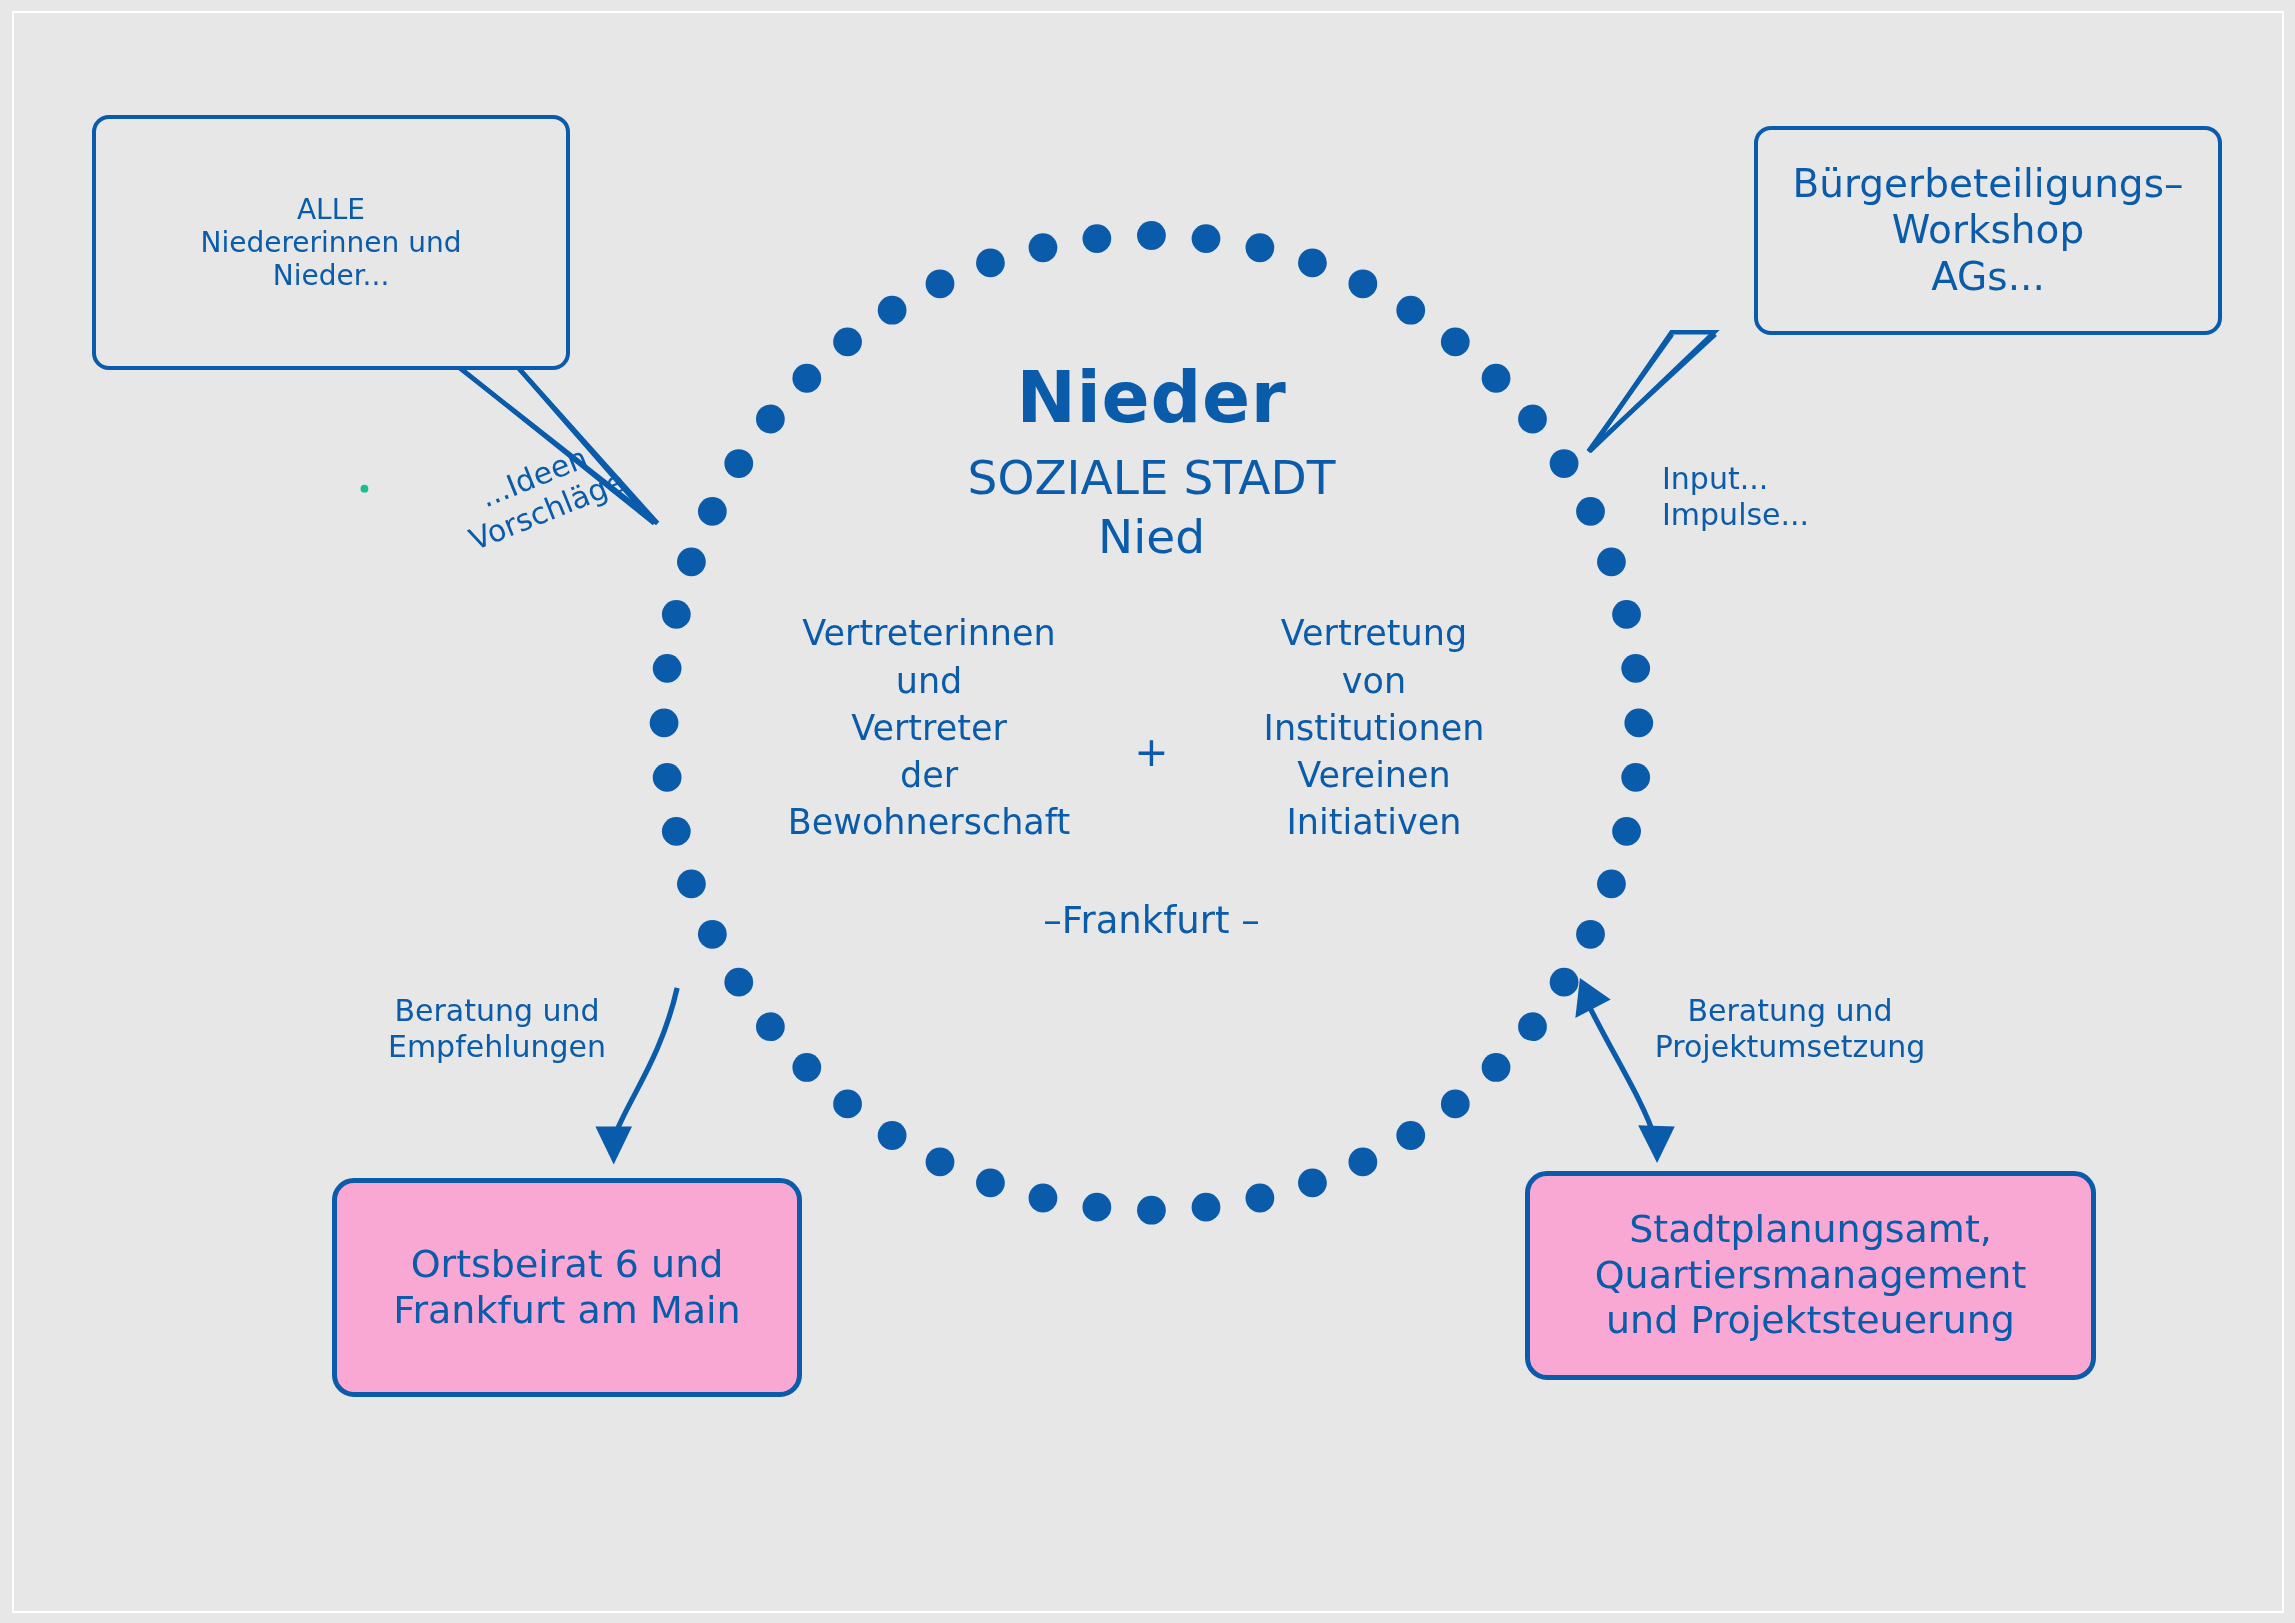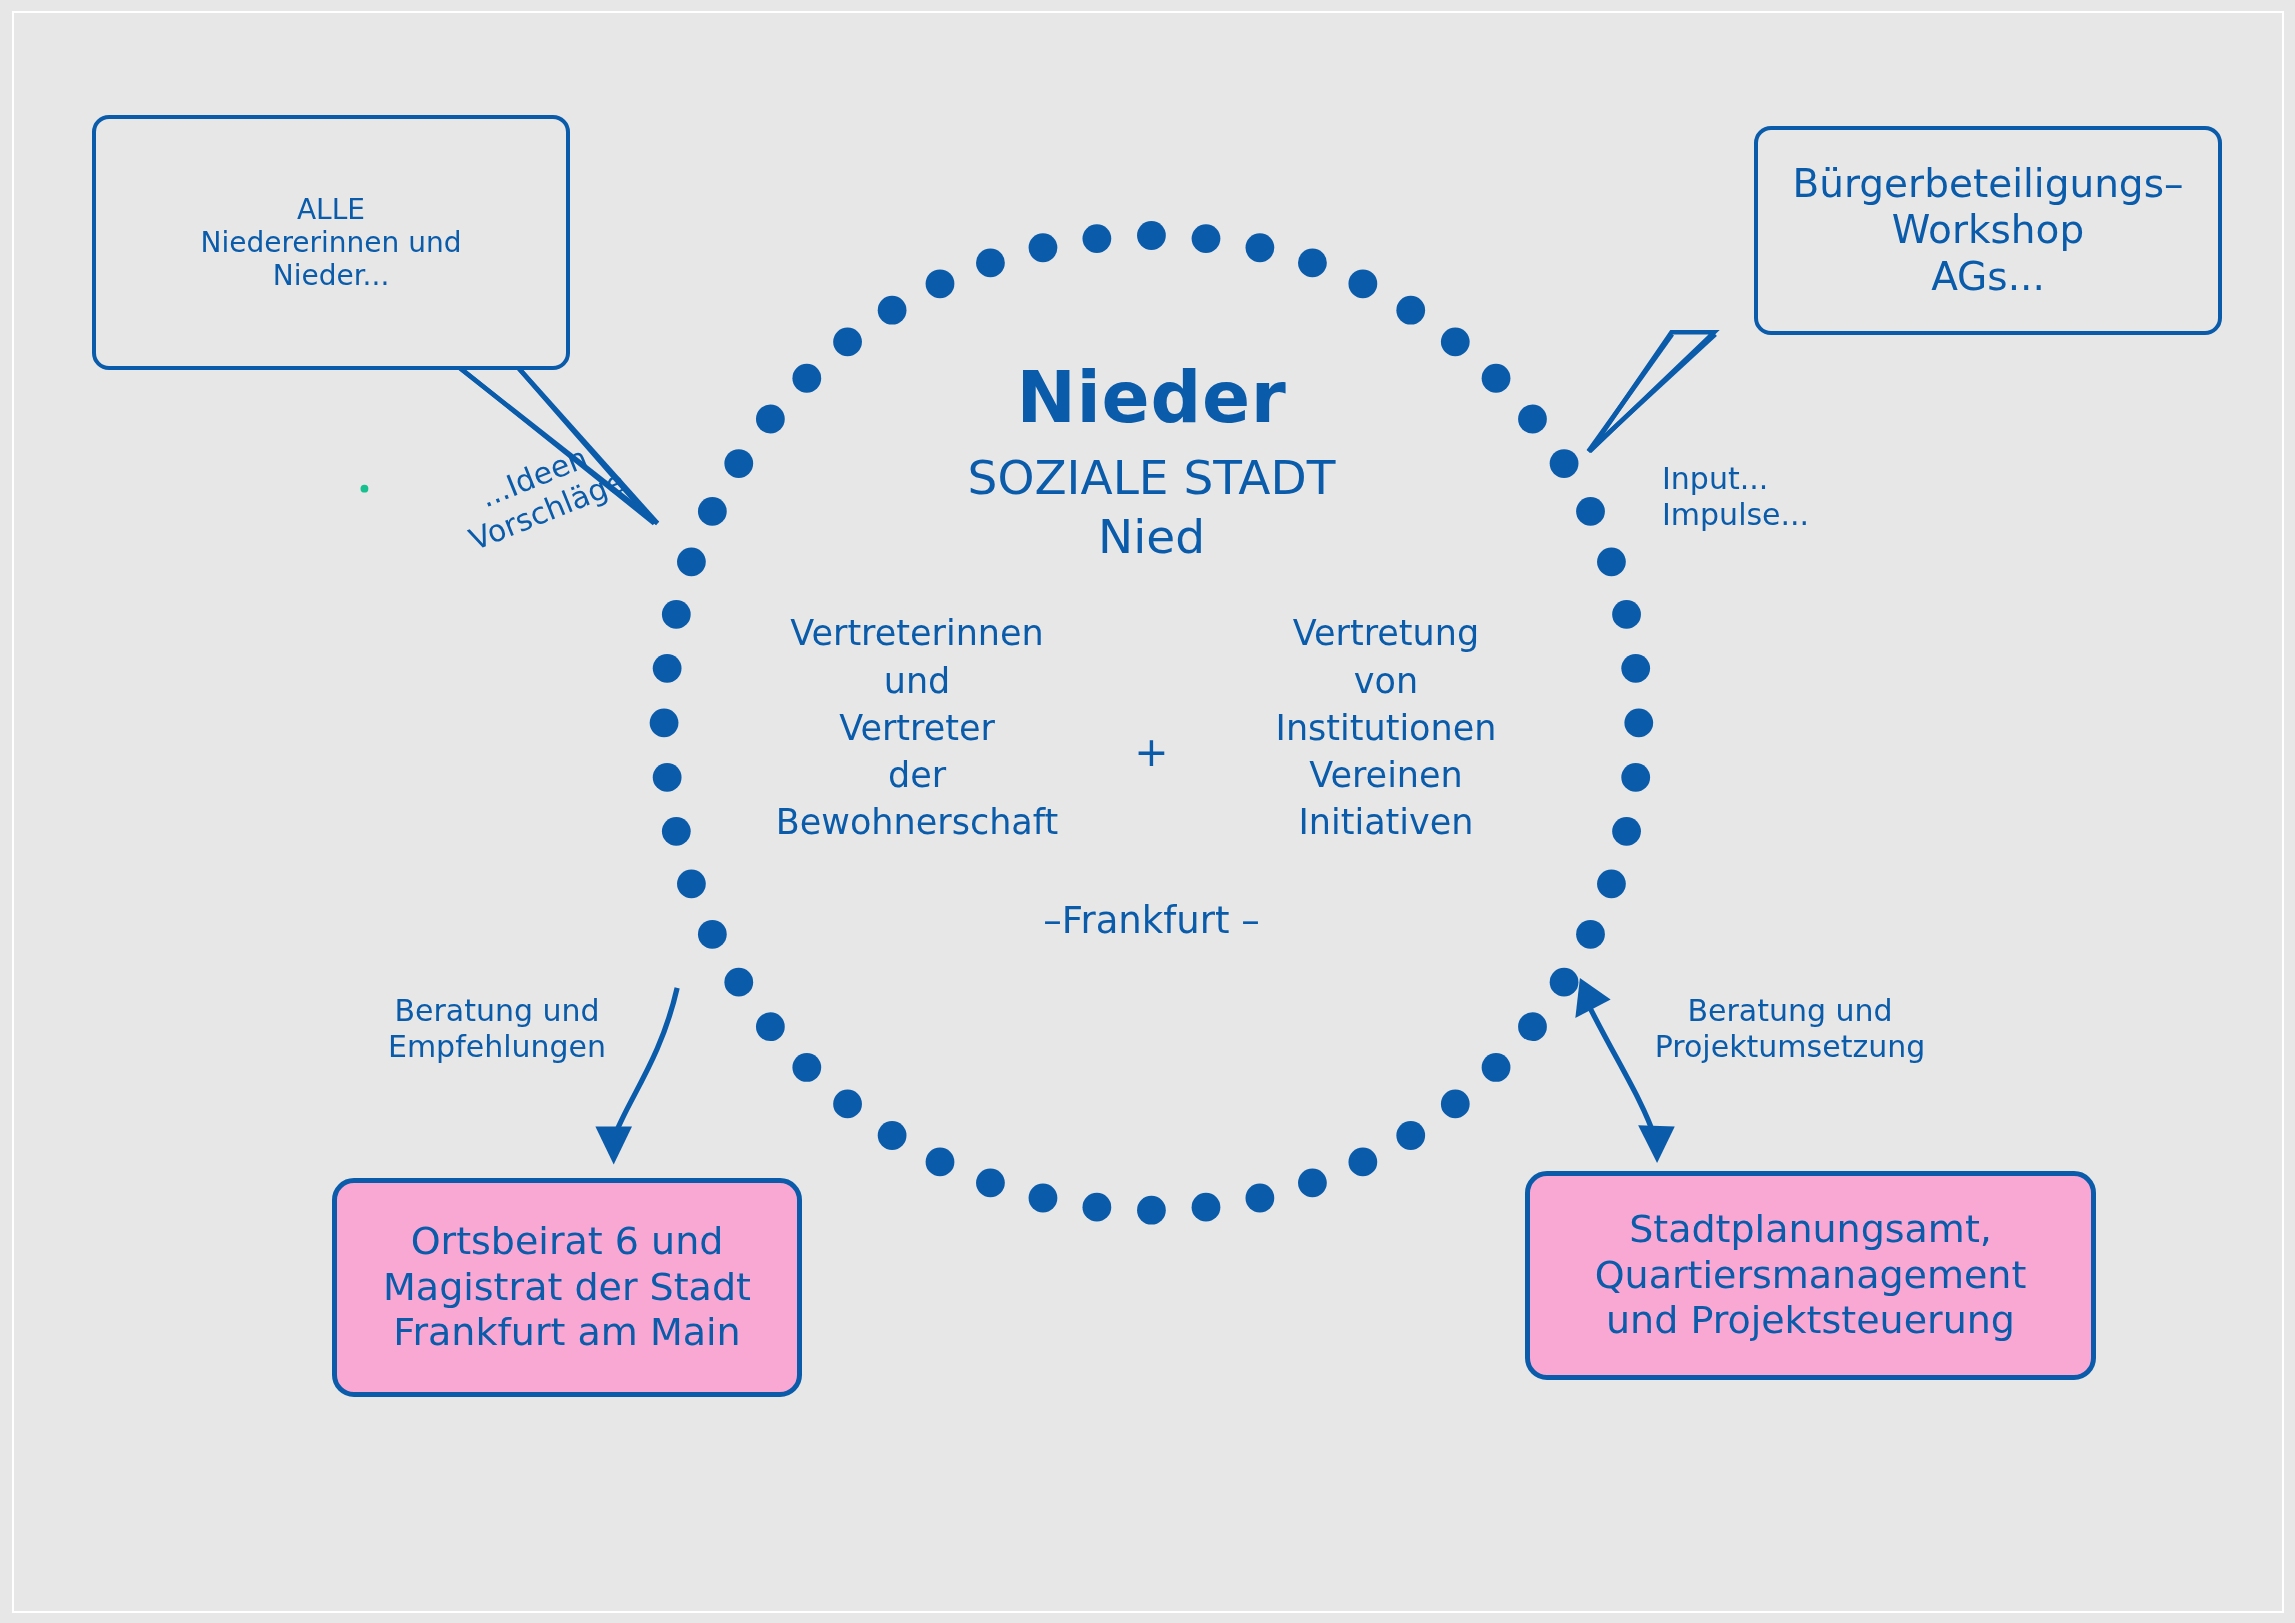--- a/index.html
+++ b/index.html
@@ -115,21 +115,21 @@
   }
   #title-nied {
     font-size: 47px;
     margin-top: 3.9px;
   }
   .cols {
     display: flex;
     justify-content: center;
     align-items: flex-start;
     margin-top: 46px;
-    gap: 12px;
+    gap: 0px;
   }
   .col {
     width: 366px;
     font-size: 35px;
     line-height: 1.35;
   }
   .plus {
     width: 79px;
     font-size: 41px;
     padding-top: 118px;
@@ -321,21 +321,20 @@
     <div>Empfehlungen</div>
   </div>
 
   <div class="anno" id="anno-beratung-rechts">
     <div>Beratung und</div>
     <div>Projektumsetzung</div>
   </div>
 
   <div class="box" id="box-ortsbeirat">
     <span class="line">Ortsbeirat 6 und</span>
-    <span class="line">Magistrat der Stadt</span>
     <span class="line">Frankfurt am Main</span>
   </div>
 
   <div class="box" id="box-stadtplanung">
     <span class="line">Stadtplanungsamt,</span>
     <span class="line">Quartiersmanagement</span>
     <span class="line">und Projektsteuerung</span>
   </div>
 
 </div>

